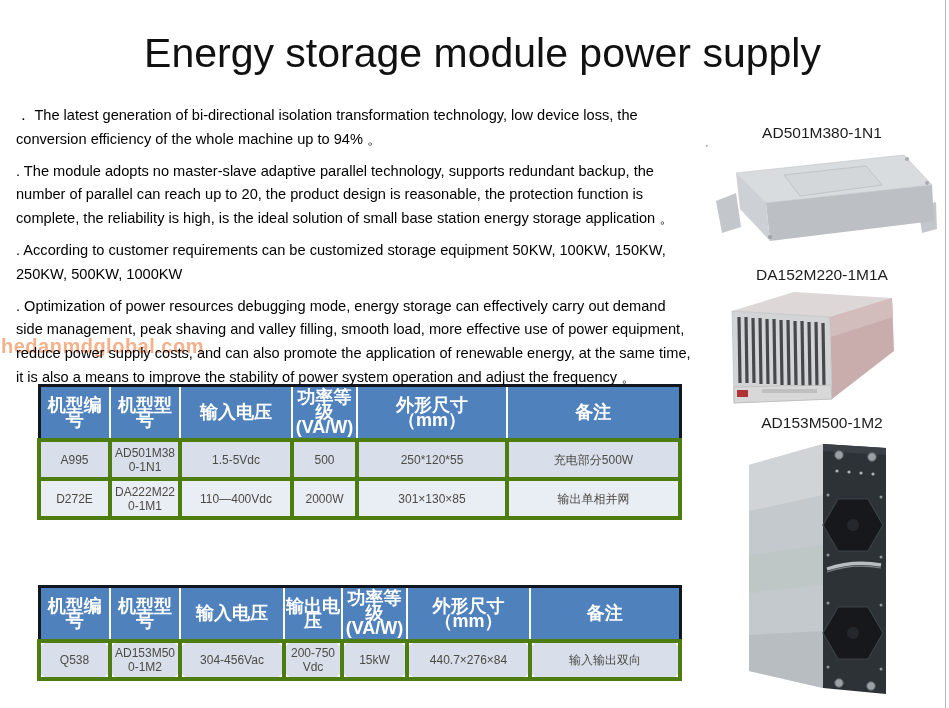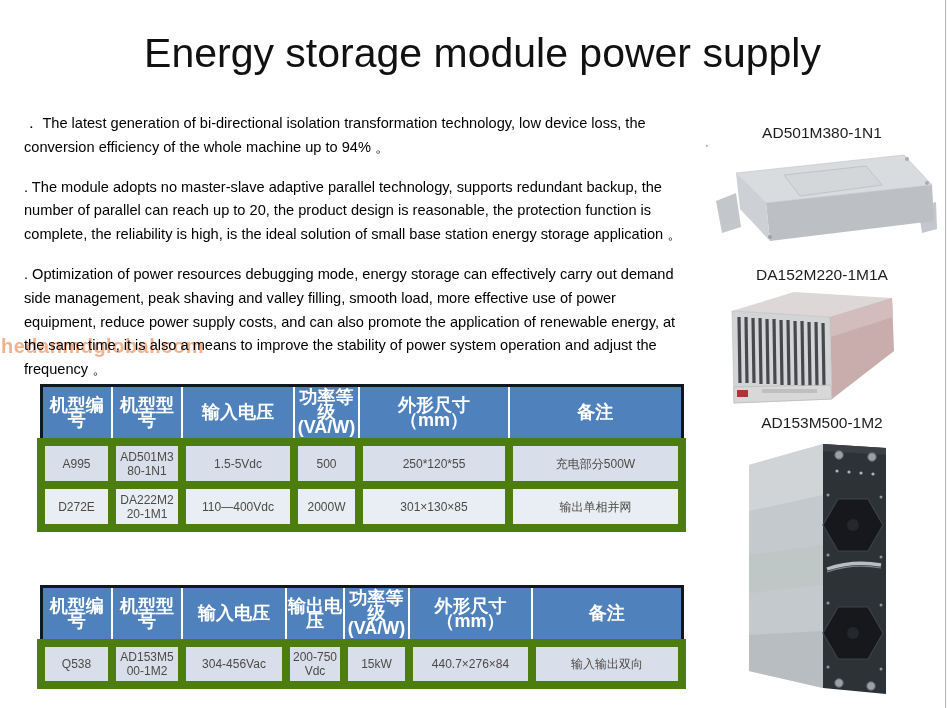--- a/index.html
+++ b/index.html
@@ -16,21 +16,21 @@
   .page-title{
     position:absolute;left:0;top:30px;width:949px;
     text-align:center;font-size:41px;font-weight:400;color:#111;
     letter-spacing:0px;white-space:nowrap;padding-left:8px;
   }
 
   .body-text{
     position:absolute;left:8px;top:96px;width:695px;
     font-size:14.6px;line-height:23.8px;color:#000;z-index:2;
   }
-  .body-text p{margin:16px;}
+  .body-text p{margin:8px;}
 
   .watermark{
     position:absolute;left:1px;top:335px;
     font-size:20px;font-weight:bold;color:var(--watermark,#f4b28c);
     z-index:1;letter-spacing:0.5px;
   }
 
   table.spec{
     position:absolute;left:37px;
     border-collapse:collapse;table-layout:fixed;
@@ -42,21 +42,21 @@
   table.spec th{
     background:var(--header_bg,#4f81bd);color:#fff;
     font-size:18px;font-weight:bold;text-align:center;vertical-align:middle;
     border:2px solid #fff;border-bottom:3px solid #fff;
     padding:3px 1px;white-space:pre-line;line-height:15px;
   }
   #table1 th{height:42px;}
   #table2 th{height:44px;}
   table.spec td{
     font-size:12px;color:#4c4a44;text-align:center;vertical-align:middle;
-    border:8px solid #4d7c0f;padding:2px 1px;line-height:14px;
+    border:4px solid #4d7c0f;padding:2px 1px;line-height:14px;
     word-break:break-all;
   }
   #table1 td{height:31px;}
   #table2 td{height:30px;border-radius:12px;}
   table.spec tbody tr:nth-child(odd) td{background:var(--row_odd,#d8dfeb);}
   table.spec tbody tr:nth-child(even) td{background:var(--row_even,#e9edf4);}
 
   .product{position:absolute;left:702px;width:240px;text-align:center;}
   .product .label{font-size:15.5px;color:#1c1c1c;margin-bottom:3px;white-space:nowrap;}
   #product-1{top:124px;}
@@ -69,20 +69,21 @@
 
 <div class="slide">
 
   <div class="page-title">Energy storage module power supply</div>
 
   <div class="watermark">hedanmdglobal.com</div>
 
   <div class="body-text">
     <p>． The latest generation of bi-directional isolation transformation technology, low device loss, the conversion efficiency of the whole machine up to 94% 。</p>
     <p>. The module adopts no master-slave adaptive parallel technology, supports redundant backup, the number of parallel can reach up to 20, the product design is reasonable, the protection function is complete, the reliability is high, is the ideal solution of small base station energy storage application 。</p>
+    <p>. According to customer requirements can be customized storage equipment 50KW, 100KW, 150KW, 250KW, 500KW, 1000KW</p>
     <p>. Optimization of power resources debugging mode, energy storage can effectively carry out demand side management, peak shaving and valley filling, smooth load, more effective use of power equipment, reduce power supply costs, and can also promote the application of renewable energy, at the same time, it is also a means to improve the stability of power system operation and adjust the frequency 。</p>
   </div>
 
   <table class="spec" id="table1">
     <colgroup>
       <col style="width:71px">
         <col style="width:70px">
         <col style="width:112px">
       <col style="width:65px">
         <col style="width:150px">

